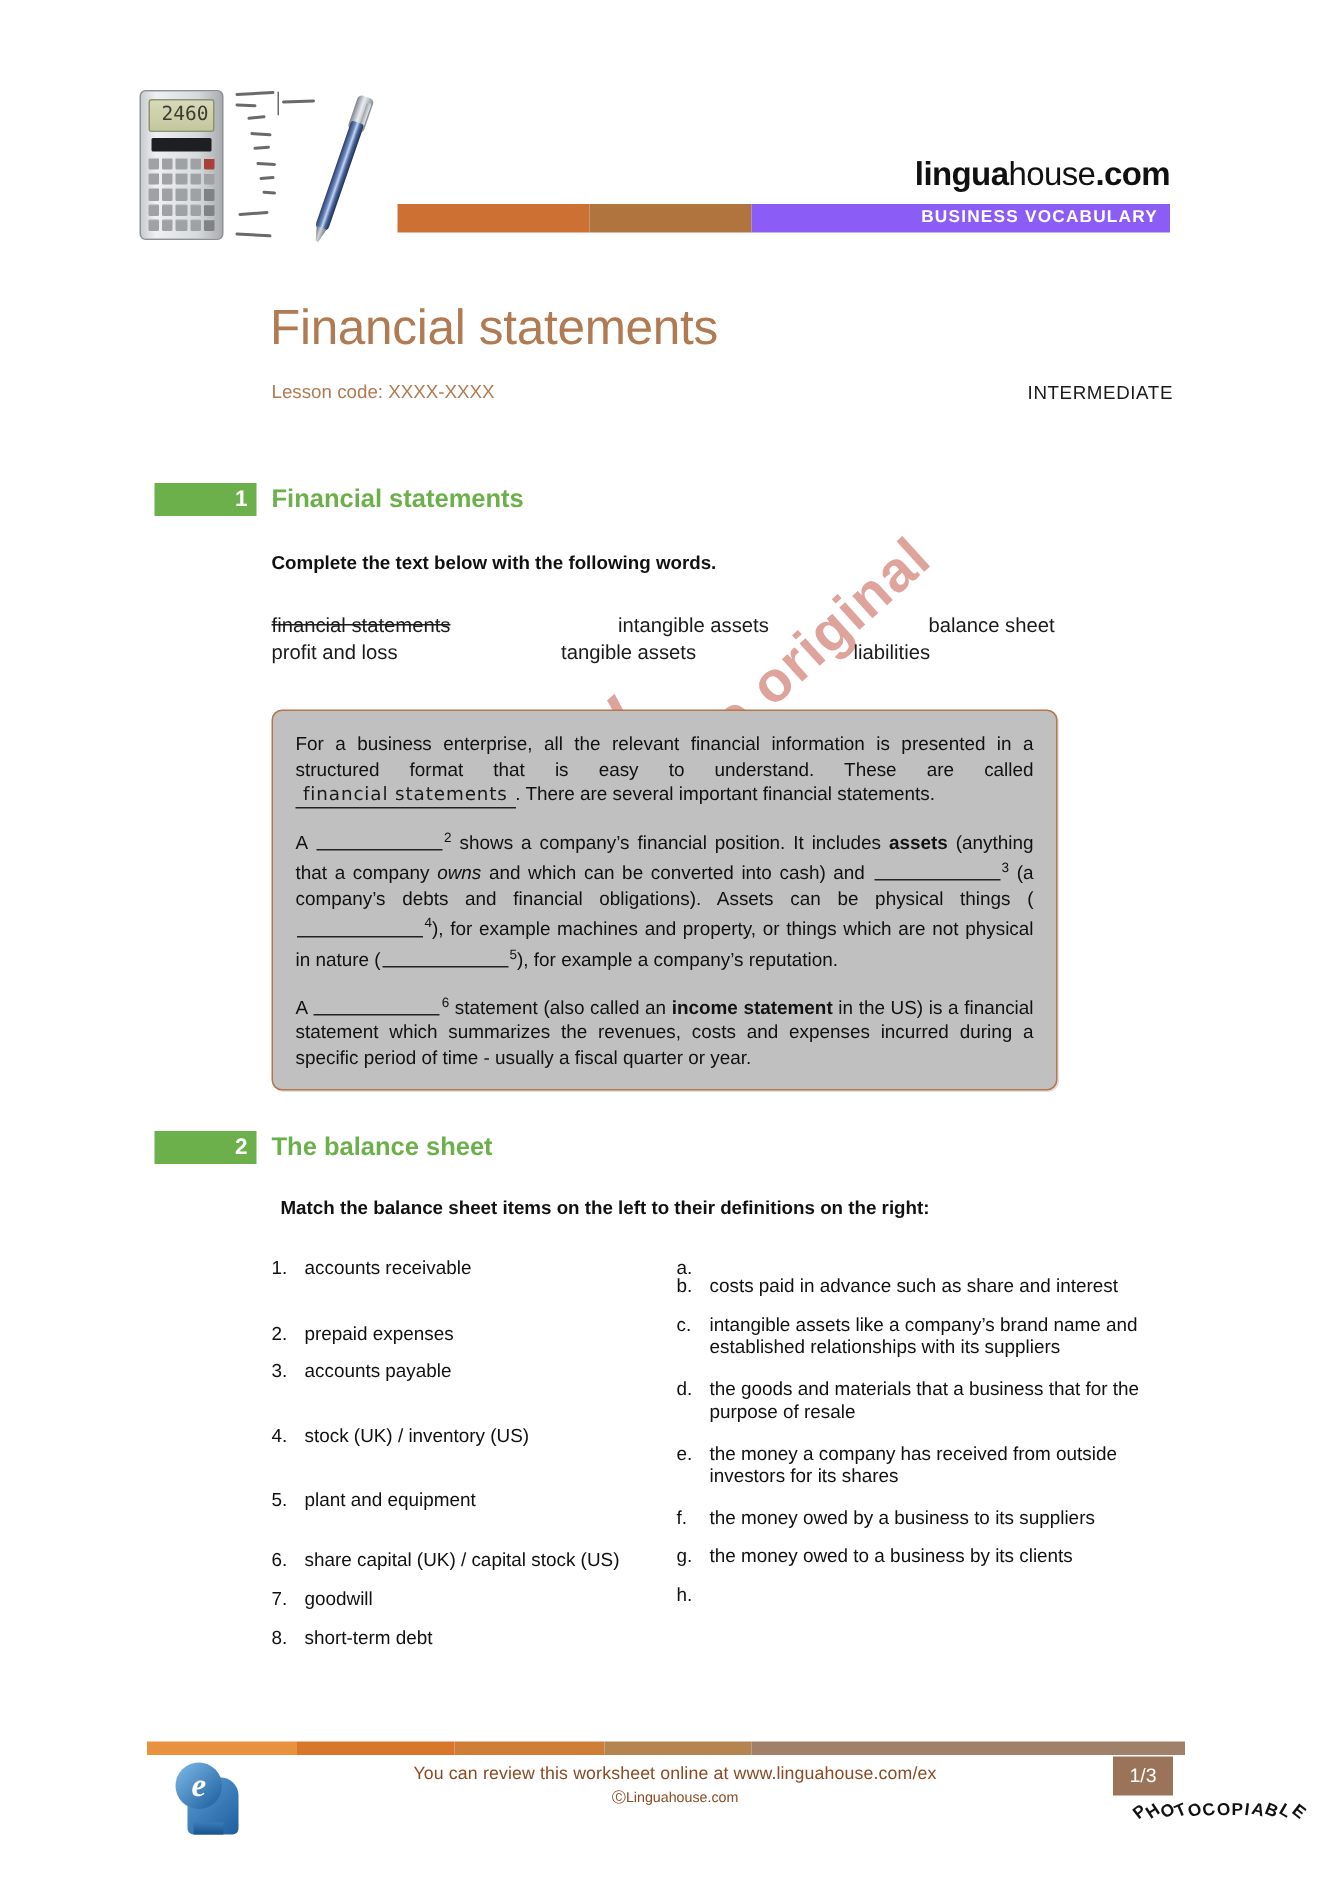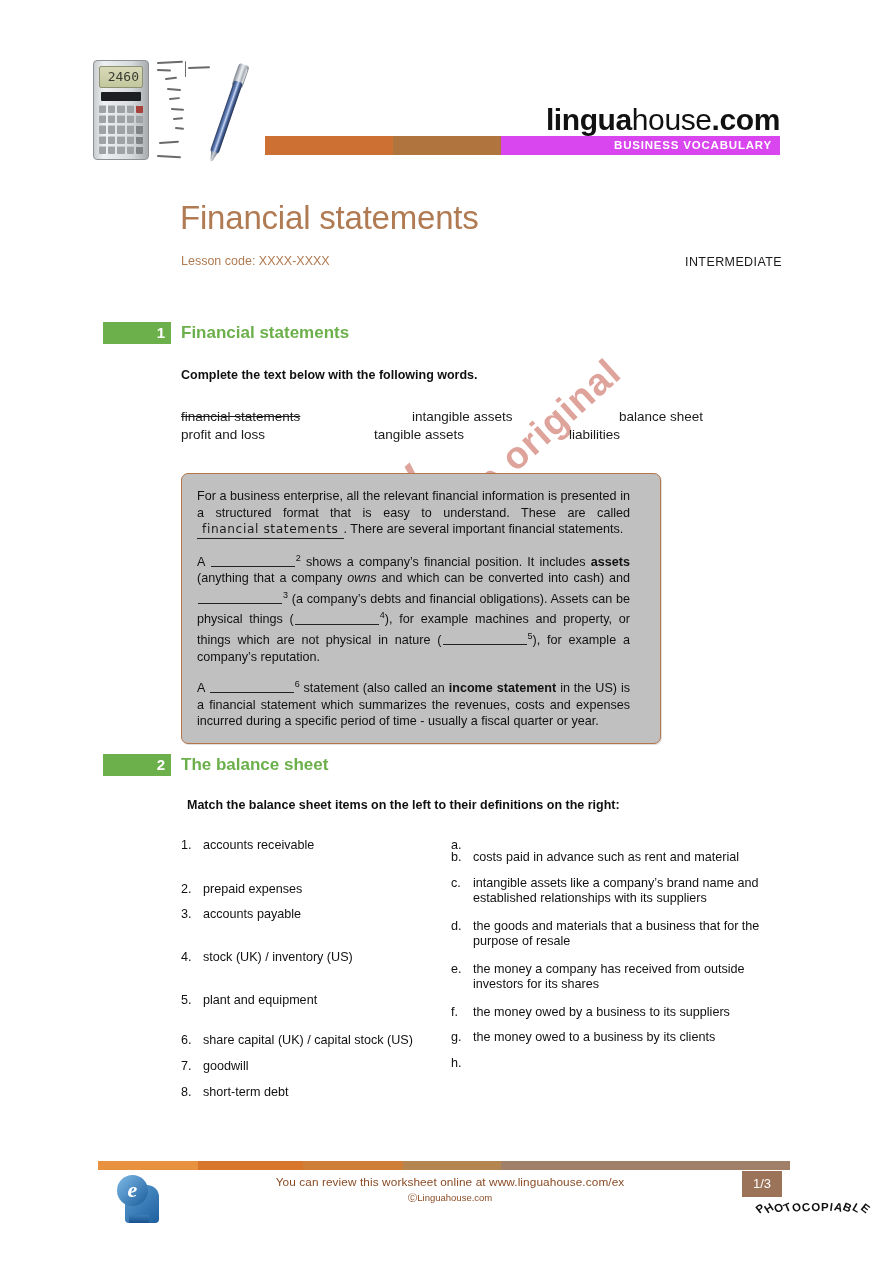--- a/index.html
+++ b/index.html
@@ -93,21 +93,21 @@
     background:linear-gradient(to right,#7d848c,#e9edf1 42%,#848b93);
     border-radius:3px;
   }
   .pen-clip:after{
     content:""; position:absolute; left:7px; top:3px; width:3px; height:26px;
     background:linear-gradient(to right,#9aa1a8,#e3e7eb); border-radius:2px;
   }
 
   .brand {
     position:absolute; right:113px; top:103px;
-    font-size:30px; letter-spacing:-0.4px; color:#111; white-space:nowrap;
+    font-size:22px; letter-spacing:-0.4px; color:#111; white-space:nowrap;
   }
   .brand b { font-weight:bold; }
   .brand span.reg { font-weight:normal; }
 
   .catbar { position:absolute; left:265px; top:136px; width:515px; height:19px; display:flex; }
   .catbar .seg { height:100%; }
   .catbar .s1 { width:128px; }
   .catbar .s2 { width:108px; }
   .catbar .s3 { flex:1; position:relative; }
   .catbar .label {
@@ -148,25 +148,25 @@
   .instr { position:absolute; font-weight:bold; font-size:12.5px; color:#111; z-index:3; }
 
   
   .wordbank { position:absolute; left:181px; top:409px; width:600px; z-index:3; font-size:13.5px; }
   .wordbank .row { position:relative; height:18px; }
   .wordbank .w { position:absolute; white-space:nowrap; }
   .wordbank .used { text-decoration:line-through; }
 
   
   .textbox {
-    position:absolute; left:181px; top:473px; width:480px;
+    position:absolute; left:181px; top:473px; width:524px;
     background:#c0c0c0;
     border:1px solid #b5764a;
     border-radius:7px;
-    padding:14px 30px 13px 15px;
+    padding:14px 15px 13px 15px;
     z-index:3;
     box-shadow:1px 1px 0 rgba(0,0,0,.12);
   }
   .textbox p {
     margin:0 0 11px 0;
     font-size:12.6px; line-height:16.5px; color:#111;
     text-align:justify;
   }
   .textbox p:last-child { margin-bottom:0; }
   .textbox b { font-weight:bold; }
@@ -302,21 +302,21 @@
         <div class="pen-body"></div>
         <div class="pen-tip"></div>
       </div>
     </div>
 
     <div class="brand"><b>lingua</b><span class="reg">house</span><b>.com</b></div>
 
     <div class="catbar">
       <div class="seg s1" style="background:#cc7033"></div>
       <div class="seg s2" style="background:#b0753f"></div>
-      <div class="seg s3" style="background:#d946ef">
+      <div class="seg s3" style="background:#8b5cf6">
         <div class="label">BUSINESS VOCABULARY</div>
       </div>
     </div>
   </div>
 
   <div class="title">Financial statements</div>
   <div class="lessoncode">Lesson code: XXXX-XXXX</div>
   <div class="level">INTERMEDIATE</div>
 
   <div class="sec" style="left:103px; top:322px; width:400px;">
@@ -363,21 +363,21 @@
       <div class="item" style="margin-bottom:27px;"><span class="mk">3.</span><span>accounts payable</span></div>
       <div class="item" style="margin-bottom:28px;"><span class="mk">4.</span><span>stock (UK) / inventory (US)</span></div>
       <div class="item" style="margin-bottom:24px;"><span class="mk">5.</span><span>plant and equipment</span></div>
       <div class="item" style="margin-bottom:11px;"><span class="mk">6.</span><span>share capital (UK) / capital stock (US)</span></div>
       <div class="item" style="margin-bottom:10px;"><span class="mk">7.</span><span>goodwill</span></div>
       <div class="item"><span class="mk">8.</span><span>short-term debt</span></div>
     </div>
 
     <div class="col right">
       <div class="item" style="margin-bottom:12px;"><span class="mk">a.</span></div>
-      <div class="item" style="margin-bottom:10px;"><span class="mk">b.</span><span>costs paid in advance such as rent and material</span></div>
+      <div class="item" style="margin-bottom:10px;"><span class="mk">b.</span><span>costs paid in advance such as share and interest</span></div>
       <div class="item" style="margin-bottom:12px;"><span class="mk">c.</span><span>intangible assets like a company’s brand name and established relationships with its suppliers</span></div>
       <div class="item" style="margin-bottom:12px;"><span class="mk">d.</span><span>the goods and materials that a business that for the purpose of resale</span></div>
       <div class="item" style="margin-bottom:12px;"><span class="mk">e.</span><span>the money a company has received from outside investors for its shares</span></div>
       <div class="item" style="margin-bottom:10px;"><span class="mk">f.</span><span>the money owed by a business to its suppliers</span></div>
       <div class="item" style="margin-bottom:10px;"><span class="mk">g.</span><span>the money owed to a business by its clients</span></div>
       <div class="item"><span class="mk">h.</span></div>
     </div>
   </div>
 
   <div class="footer">

